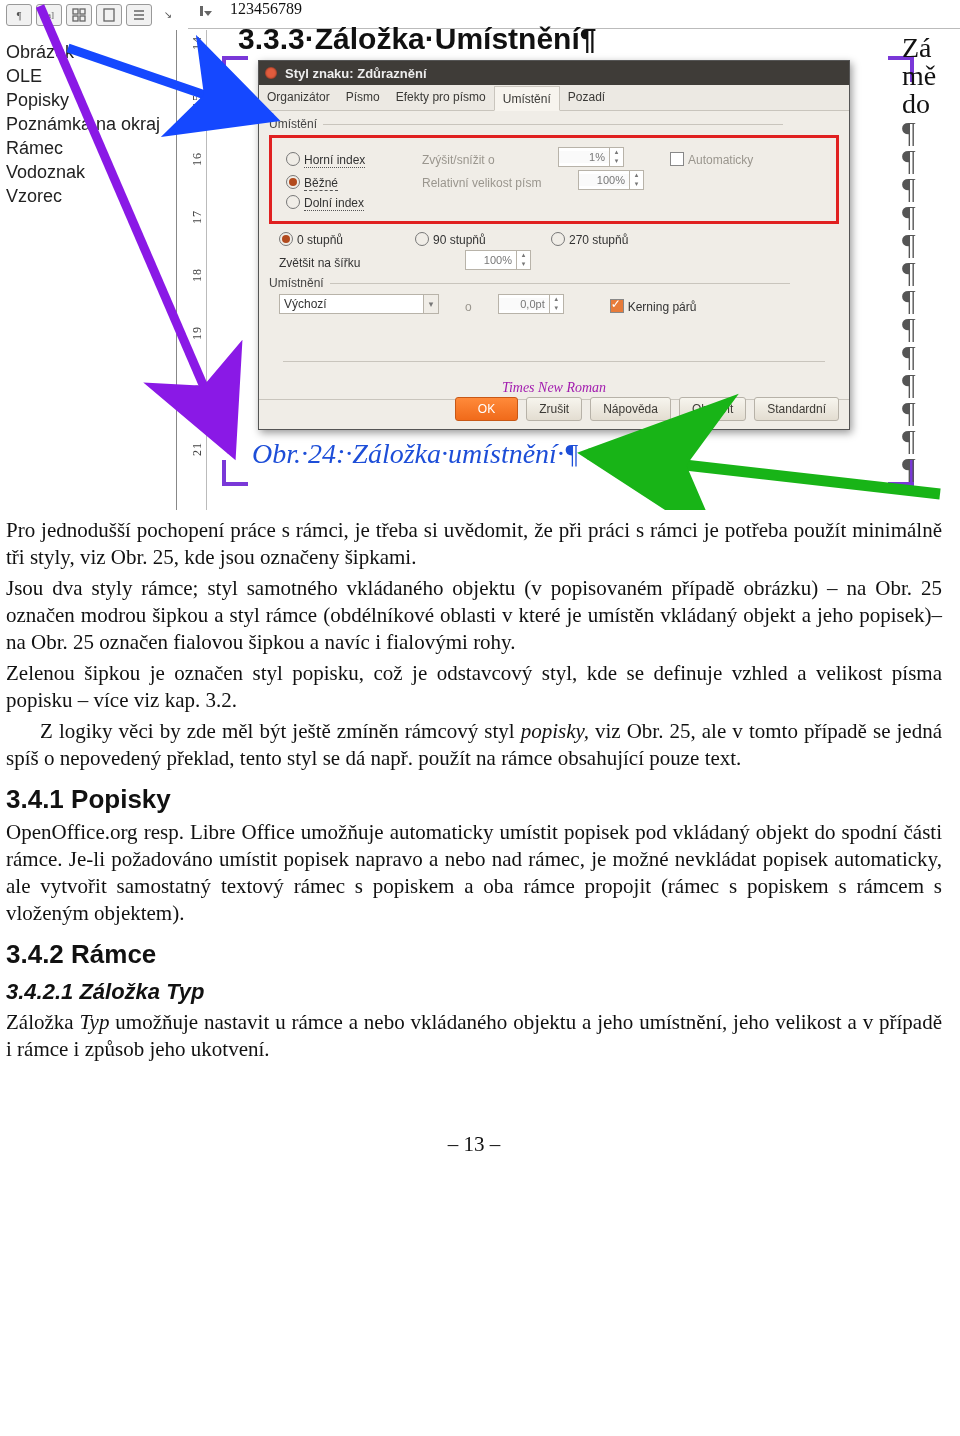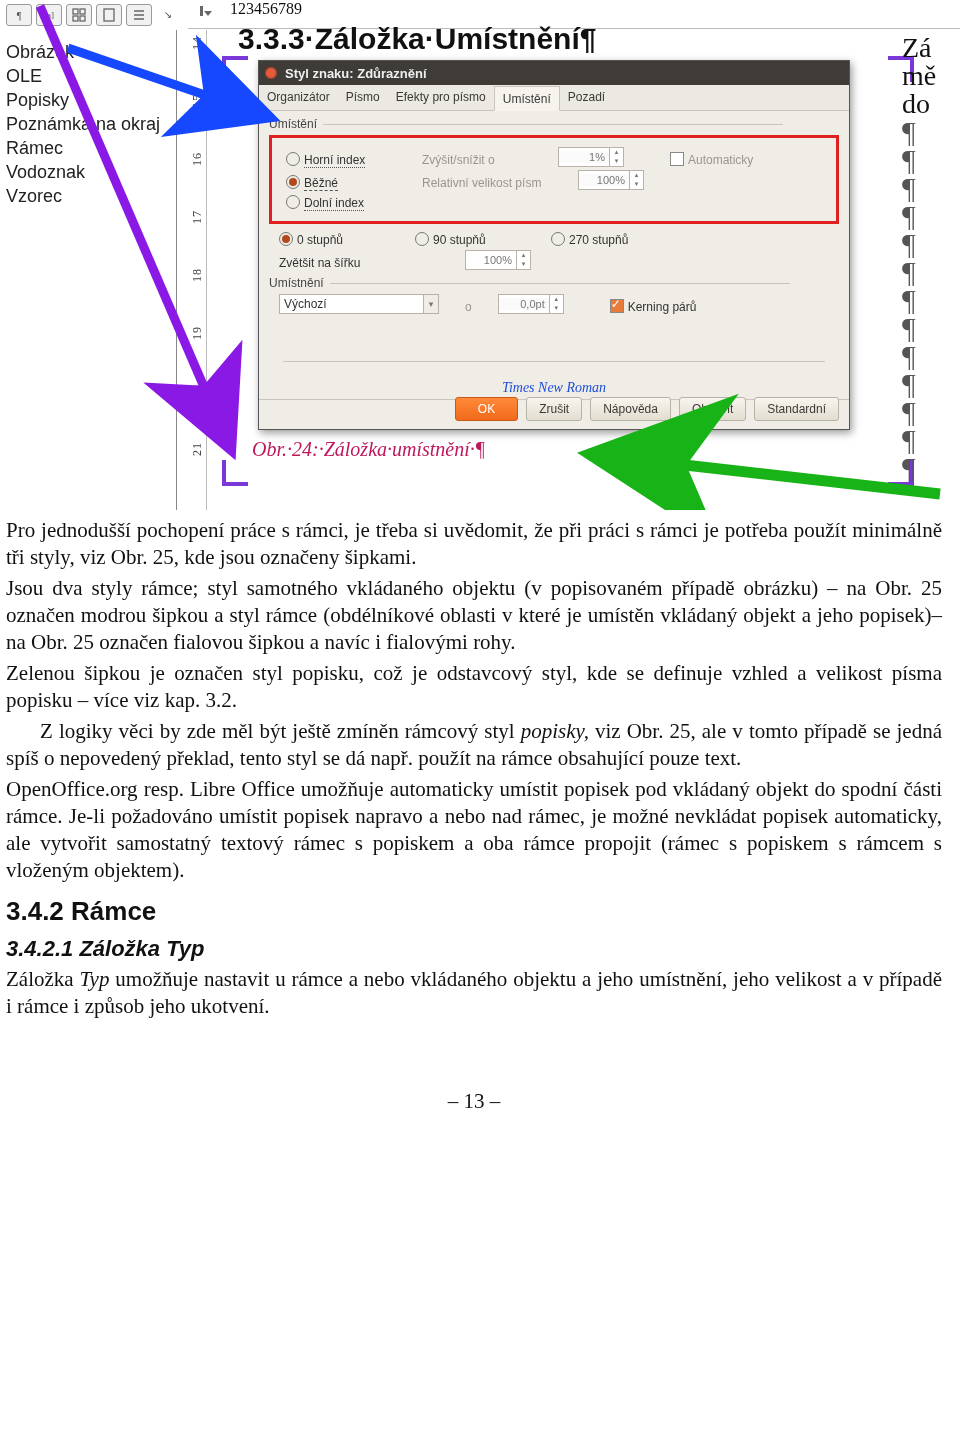--- a/index.html
+++ b/index.html
@@ -50,23 +50,23 @@
   .spin input{ border:none;width:42px;font-size:11px;text-align:right;padding:0 4px;color:#777;}
   .spin .sp{ width:14px; display:flex; flex-direction:column;}
   .spin .sp div{height:9px;border-left:1px solid #b8b3a9;font-size:7px;text-align:center;color:#777;line-height:8px;}
   .chk{ width:12px;height:12px;border:1px solid #888;display:inline-block;margin-right:4px;position:relative;top:2px;background:#fff;}
   .chk.on{ background:#e77b3a;}
   .chk.on::after{content:"✓";position:absolute;left:0;top:-3px;font-size:12px;color:#fff;}
   .lbl-dim{ color:#9a968e; }
   .bbar{ position:absolute; bottom:8px; right:10px; display:flex; gap:8px; }
   .btn{ font-size:12px; padding:4px 12px; border:1px solid #b7b2a8; border-radius:3px; background:linear-gradient(#f7f5ee,#e3ddd1); color:#3d3b36; cursor:default;}
   .btn.primary{ background:linear-gradient(#ff8a3a,#f06a1a); color:#fff; border-color:#c85816; font-weight:400; padding:4px 22px;}
-  .sampletext{ position:absolute; left:0; right:0; top:300px; text-align:center; font-family:"Times New Roman"; font-style:italic; font-size:14px; color:#1d4ed8; border-bottom:1px solid #c9c5bd; padding:0 12px 3px;}
+  .sampletext{ position:absolute; left:0; right:0; top:300px; text-align:center; font-family:"Times New Roman"; font-style:italic; font-size:14px; color:#a21caf; border-bottom:1px solid #c9c5bd; padding:0 12px 3px;}
   .sampletext::before{ content:""; display:block; border-top:1px solid #c9c5bd; margin:0 12px 18px;}
-  .caption{ position:absolute; left:252px; top:438px; font-family:"Times New Roman"; font-style:italic; font-size:20px; color:#be185d;}
+  .caption{ position:absolute; left:252px; top:438px; font-family:"Times New Roman"; font-style:italic; font-size:28px; color:#1d4ed8;}
   
   svg.overlay{ position:absolute; left:0; top:0; width:960px; height:510px; pointer-events:none; }
   
   .textblock{ padding:6px 18px 0 6px; font-size:21px; line-height:27px; }
   .textblock p{ margin:0 0 4px; text-align:justify; }
   .fig-caption{ font-style:italic; font-size:21px; margin:6px 0 4px;}
   .indent{ text-indent:34px; }
   h2.sec{ font-family:Arial; font-weight:700; font-size:26px; margin:14px 0 6px;}
   h3.sec{ font-family:Arial; font-weight:700; font-style:italic; font-size:22px; margin:10px 0 4px;}
   .footer-pg{ text-align:center; font-size:21px; margin:68px 0 30px; }
@@ -279,20 +279,21 @@
   </div>
 
   <div class="textblock">
     <p>Pro jednodušší pochopení práce s rámci, je třeba si uvědomit, že při práci s rámci je potřeba použít minimálně tři styly, viz Obr. 25, kde jsou označeny šipkami.</p>
     <p>Jsou dva styly rámce; styl samotného vkládaného objektu (v popisovaném případě obrázku) – na Obr. 25 označen modrou šipkou a styl rámce (obdélníkové oblasti v které je umístěn vkládaný objekt a jeho popisek)– na Obr. 25 označen fialovou šipkou a navíc i fialovými rohy.</p>
     <p>Zelenou šipkou je označen styl popisku, což je odstavcový styl, kde se definuje vzhled a velikost písma popisku – více viz kap. 3.2.</p>
     <p class="indent">
       <span>Z logiky věci by zde měl být ještě zmíněn rámcový styl </span><em class="i">popisky,</em><span> viz Obr. 25, ale v tomto případě se jedná spíš o nepovedený překlad, tento styl se dá např. použít na rámce obsahující pouze text.</span>
     </p>
 
+    <h2 class="sec">3.4.1 Popisky</h2>
     <p>OpenOffice.org resp. Libre Office umožňuje automaticky umístit popisek pod vkládaný objekt do spodní části rámce. Je-li požadováno umístit popisek napravo a nebo nad rámec, je možné nevkládat popisek automaticky, ale vytvořit samostatný textový rámec s popiskem a oba rámce propojit (rámec s popiskem s rámcem s vloženým objektem).</p>
 
     <h2 class="sec">3.4.2 Rámce</h2>
     <h3 class="sec">3.4.2.1  Záložka Typ</h3>
     <p>
       <span>Záložka </span><em class="i">Typ</em><span> umožňuje nastavit u rámce a nebo vkládaného objektu a jeho umístnění, jeho velikost a v případě i rámce i způsob jeho ukotvení.</span>
     </p>
 
     <div class="footer-pg">– 13 –</div>
   </div>

